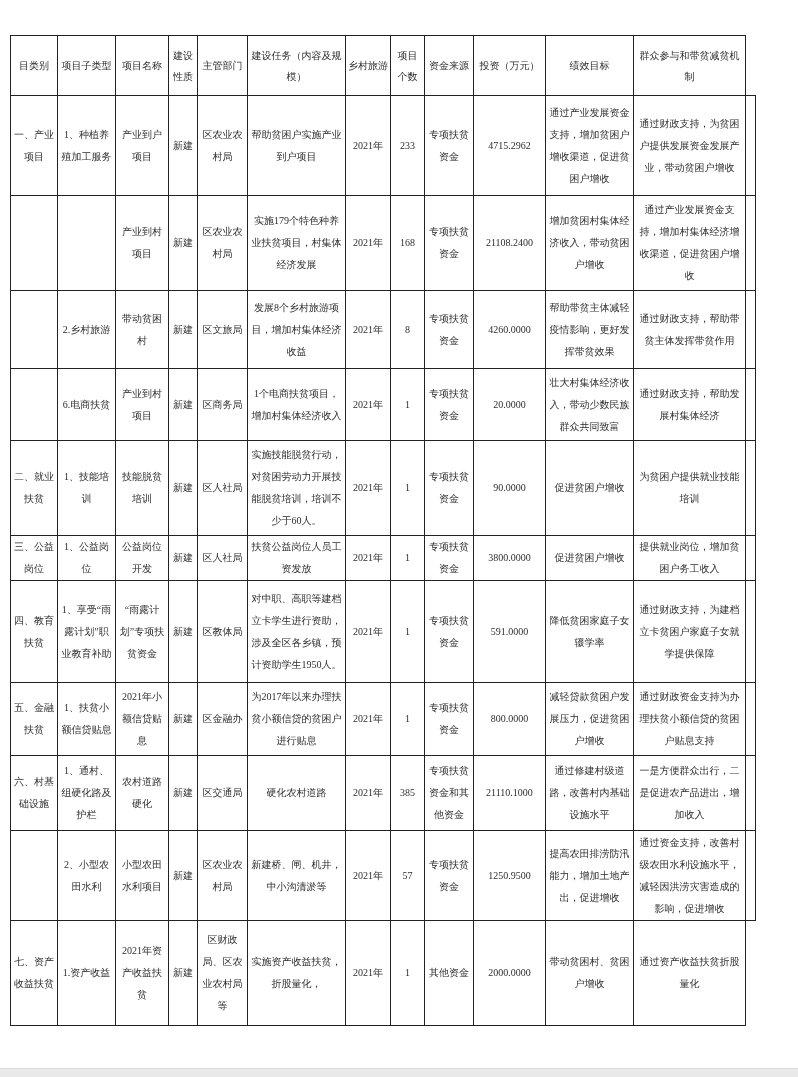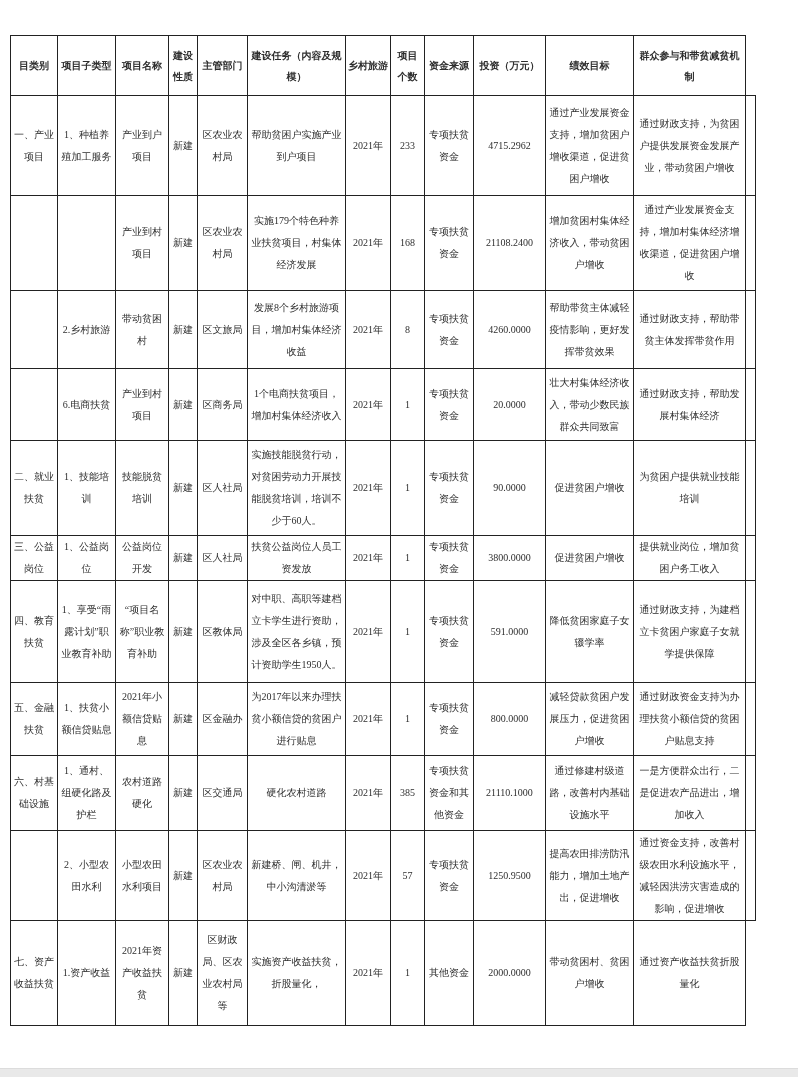--- a/index.html
+++ b/index.html
@@ -8,21 +8,21 @@
     font-family:"Liberation Serif","DejaVu Serif",serif;color:#2e2e2e;
   }
   .sheet{position:absolute;top:35px;left:10px;}
   table{border-collapse:collapse;table-layout:fixed;}
   th,td{
     border:1px solid #222;
     text-align:center;vertical-align:middle;
     font-size:10px;line-height:2.2;
     padding:0 2px;word-break:break-all;overflow:hidden;
   }
-  th{font-weight:bold;line-height:2.1;}
+  th{font-weight:normal;line-height:2.1;}
   tr.total-row td{line-height:1.5;}
   td.ghost,th.ghost{border:none;background:#fff;}
   .hscroll{
     position:absolute;left:0;bottom:0;width:798px;height:8px;
     background:#e9e9e9;border-top:1px solid #dcdcdc;
   }
 </style>
 </head>
 <body>
 
@@ -147,21 +147,21 @@
           <td>1</td>
           <td>专项扶贫资金</td>
           <td>3800.0000</td>
           <td>促进贫困户增收</td>
           <td>提供就业岗位，增加贫困户务工收入</td>
           <td class=""></td>
         </tr>
         <tr style="height: 102px;">
           <td>四、教育扶贫</td>
           <td>1、享受“雨露计划”职业教育补助</td>
-          <td>“项目名称”职业教育补助</td>
+          <td>“雨露计划”专项扶贫资金</td>
           <td>新建</td>
           <td>区教体局</td>
           <td>对中职、高职等建档立卡学生进行资助，涉及全区各乡镇，预计资助学生1950人。</td>
           <td>2021年</td>
           <td>1</td>
           <td>专项扶贫资金</td>
           <td>591.0000</td>
           <td>降低贫困家庭子女辍学率</td>
           <td>通过财政支持，为建档立卡贫困户家庭子女就学提供保障</td>
           <td class=""></td>

